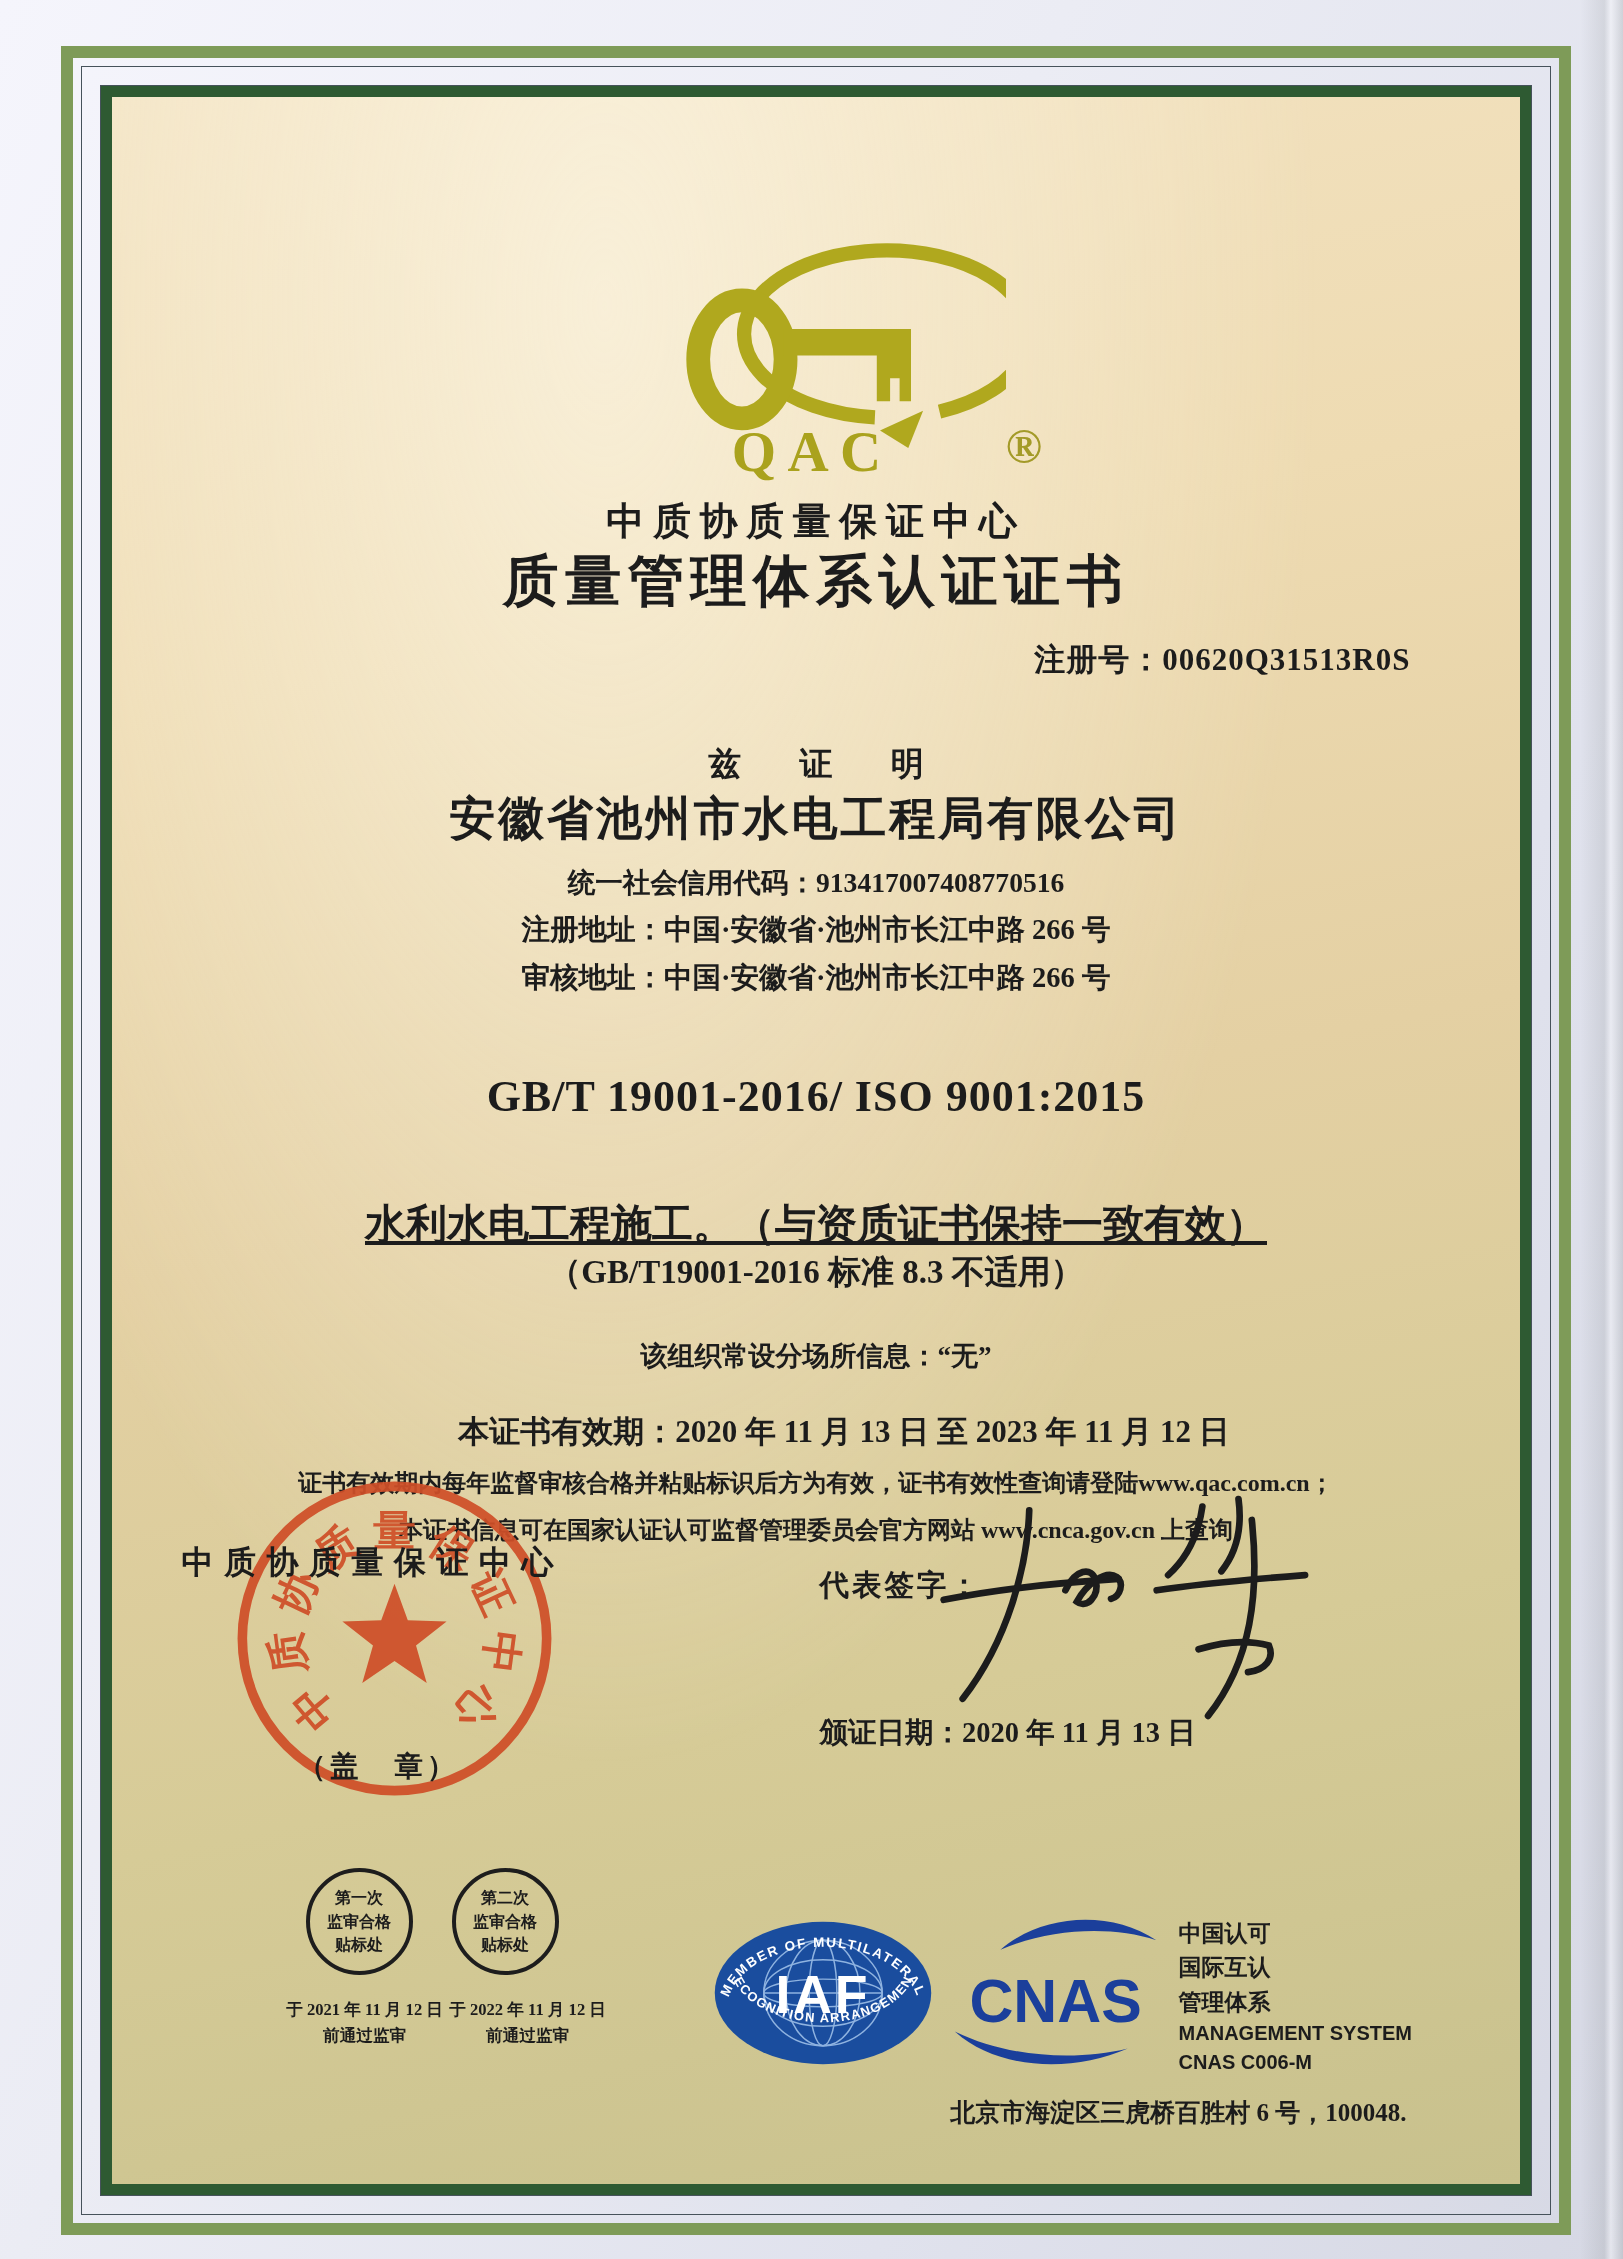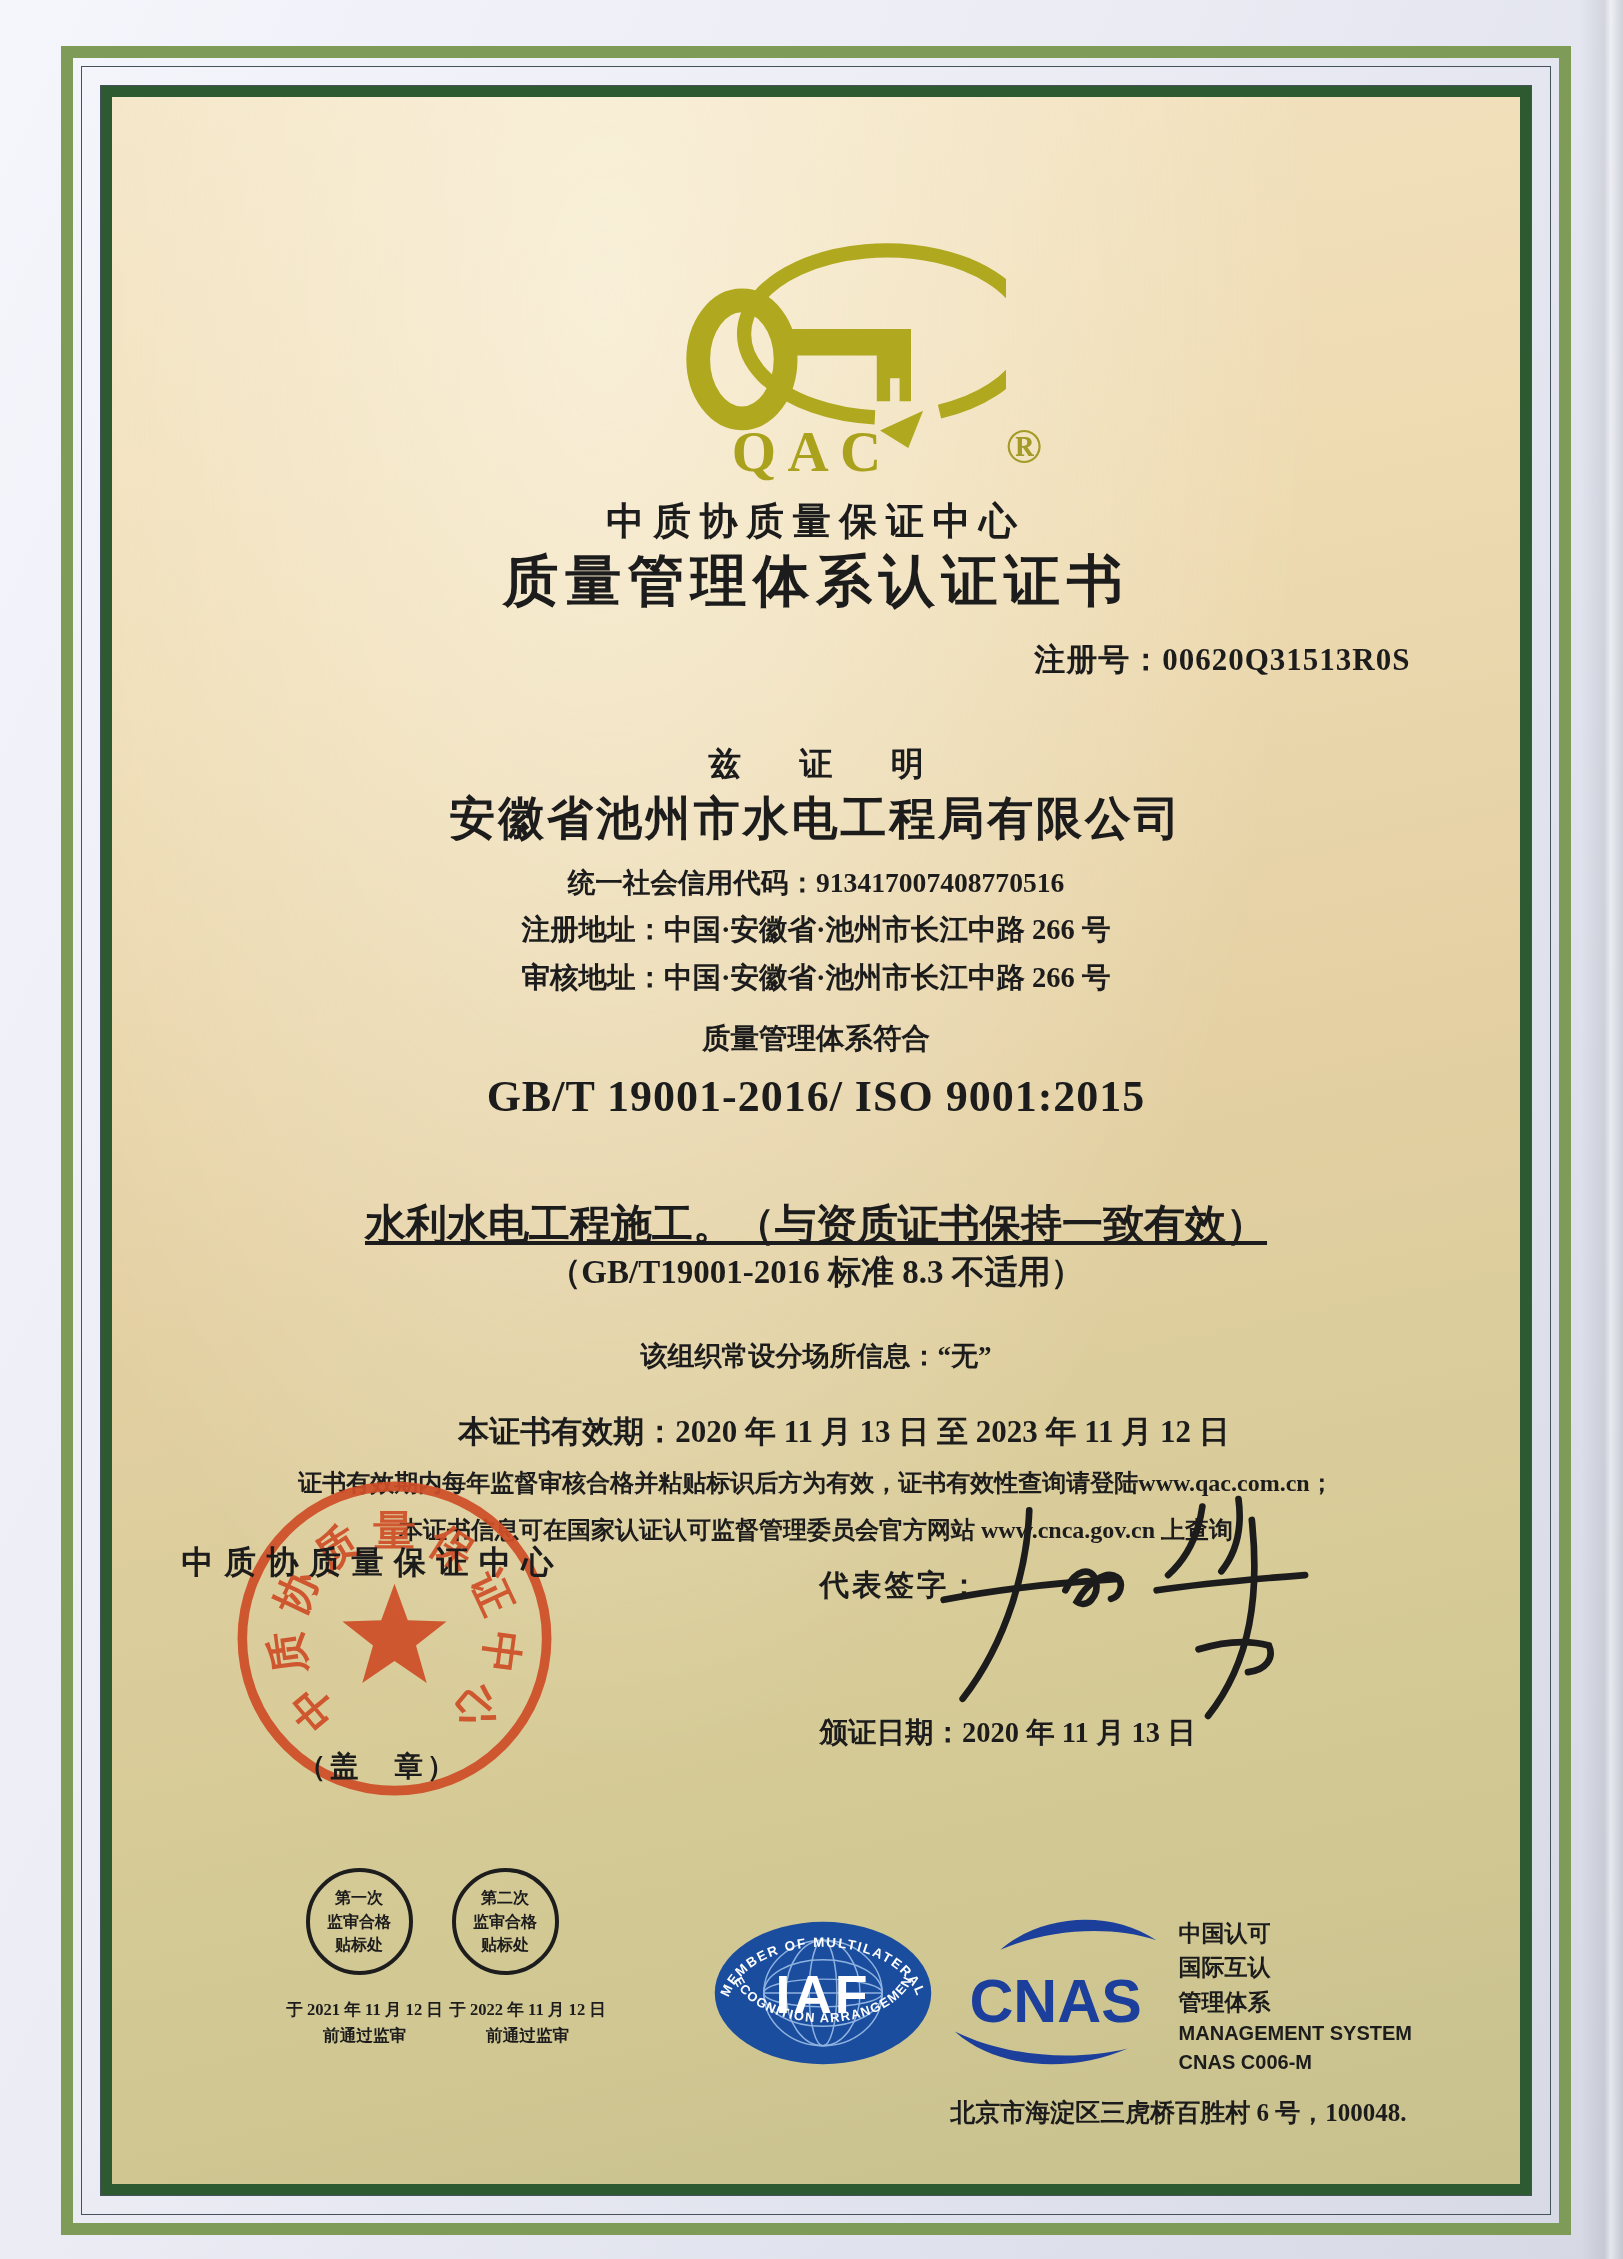--- a/index.html
+++ b/index.html
@@ -97,21 +97,20 @@
       <div class="reg-mark">®</div>
 
       <div class="abs issuer">中质协质量保证中心</div>
       <div class="abs title">质量管理体系认证证书</div>
       <div class="abs regno">注册号：00620Q31513R0S</div>
       <div class="abs company">安徽省池州市水电工程局有限公司</div>
       <div class="abs certify">兹 证 明</div>
       <div class="abs credit">统一社会信用代码：913417007408770516</div>
       <div class="abs addr1">注册地址：中国·安徽省·池州市长江中路 266 号</div>
       <div class="abs addr2">审核地址：中国·安徽省·池州市长江中路 266 号</div>
-      <div class="abs conform">质量管理体系符合</div>
       <div class="abs standard">GB/T 19001-2016/ ISO 9001:2015</div>
       <div class="abs scope1">水利水电工程施工。（与资质证书保持一致有效）</div>
       <div class="abs scope2">（GB/T19001-2016 标准 8.3 不适用）</div>
       <div class="abs branch">该组织常设分场所信息：“无”</div>
       <div class="abs validity">本证书有效期：2020 年 11 月 13 日 至 2023 年 11 月 12 日</div>
       <div class="abs note1">证书有效期内每年监督审核合格并粘贴标识后方为有效，证书有效性查询请登陆www.qac.com.cn；</div>
       <div class="abs note2">本证书信息可在国家认证认可监督管理委员会官方网站 www.cnca.gov.cn 上查询</div>
 
       <div class="seal-org">中质协质量保证中心</div>
       <div class="stamp-note">（盖　章）</div>

